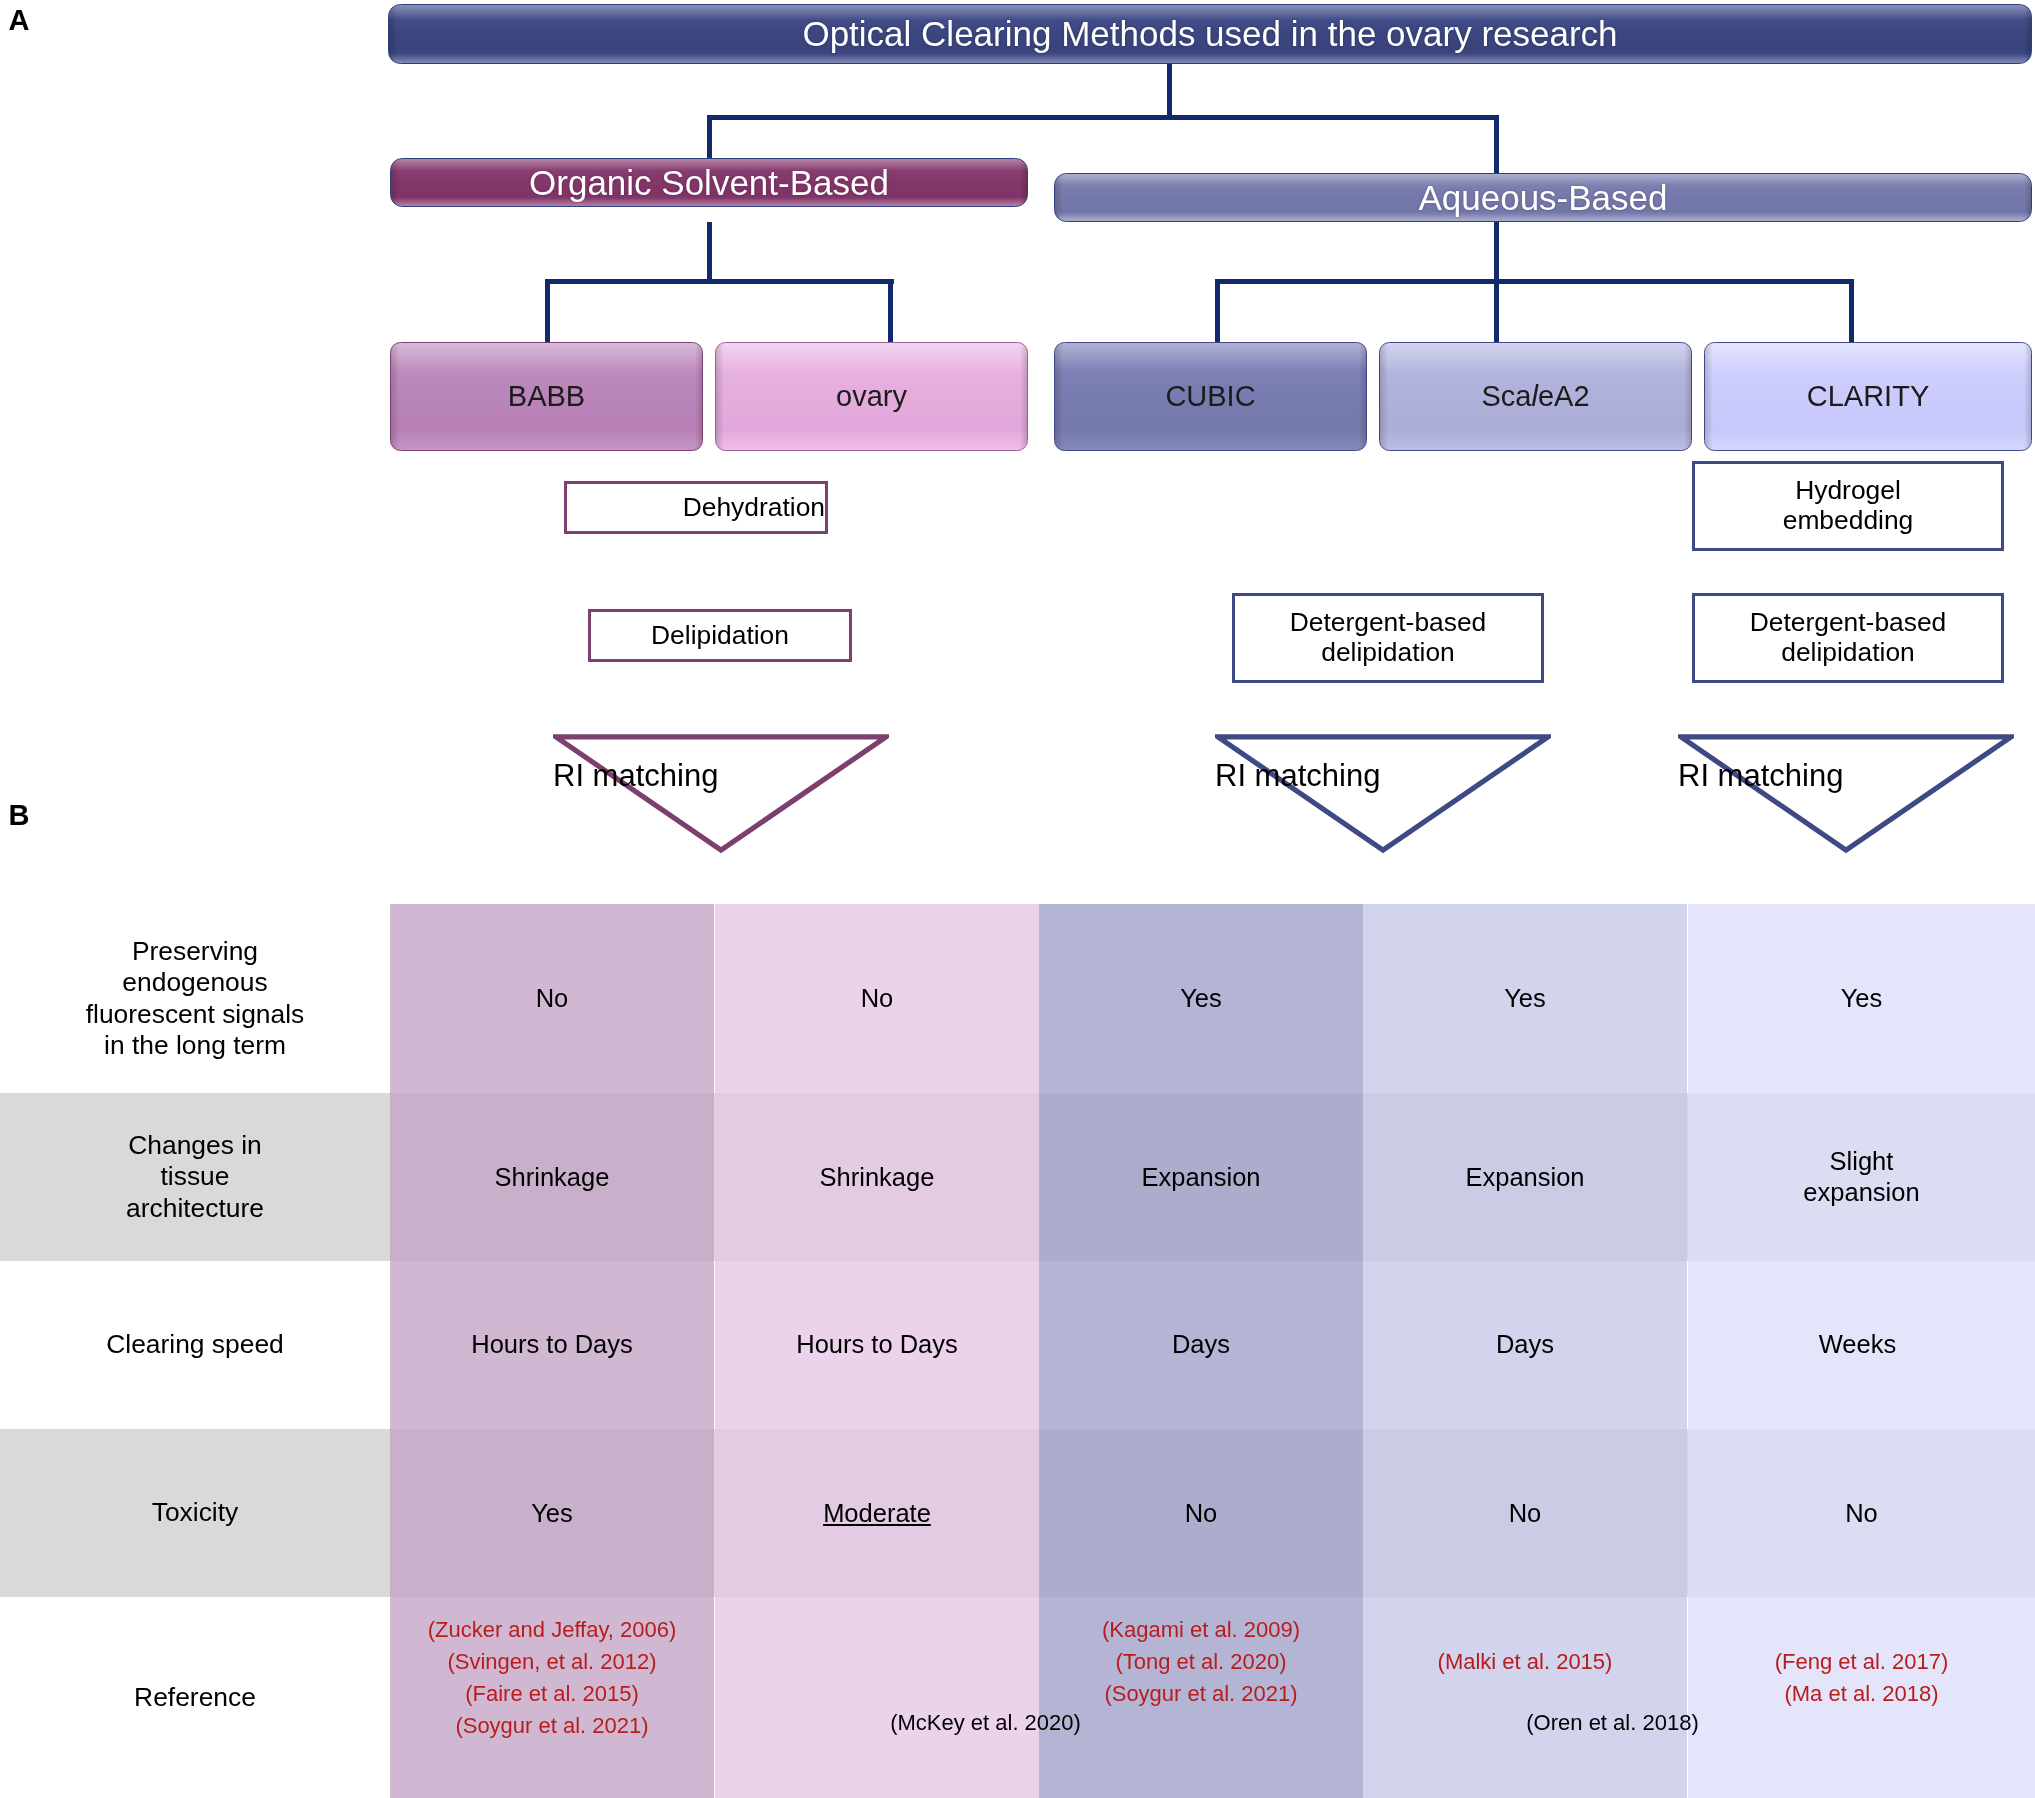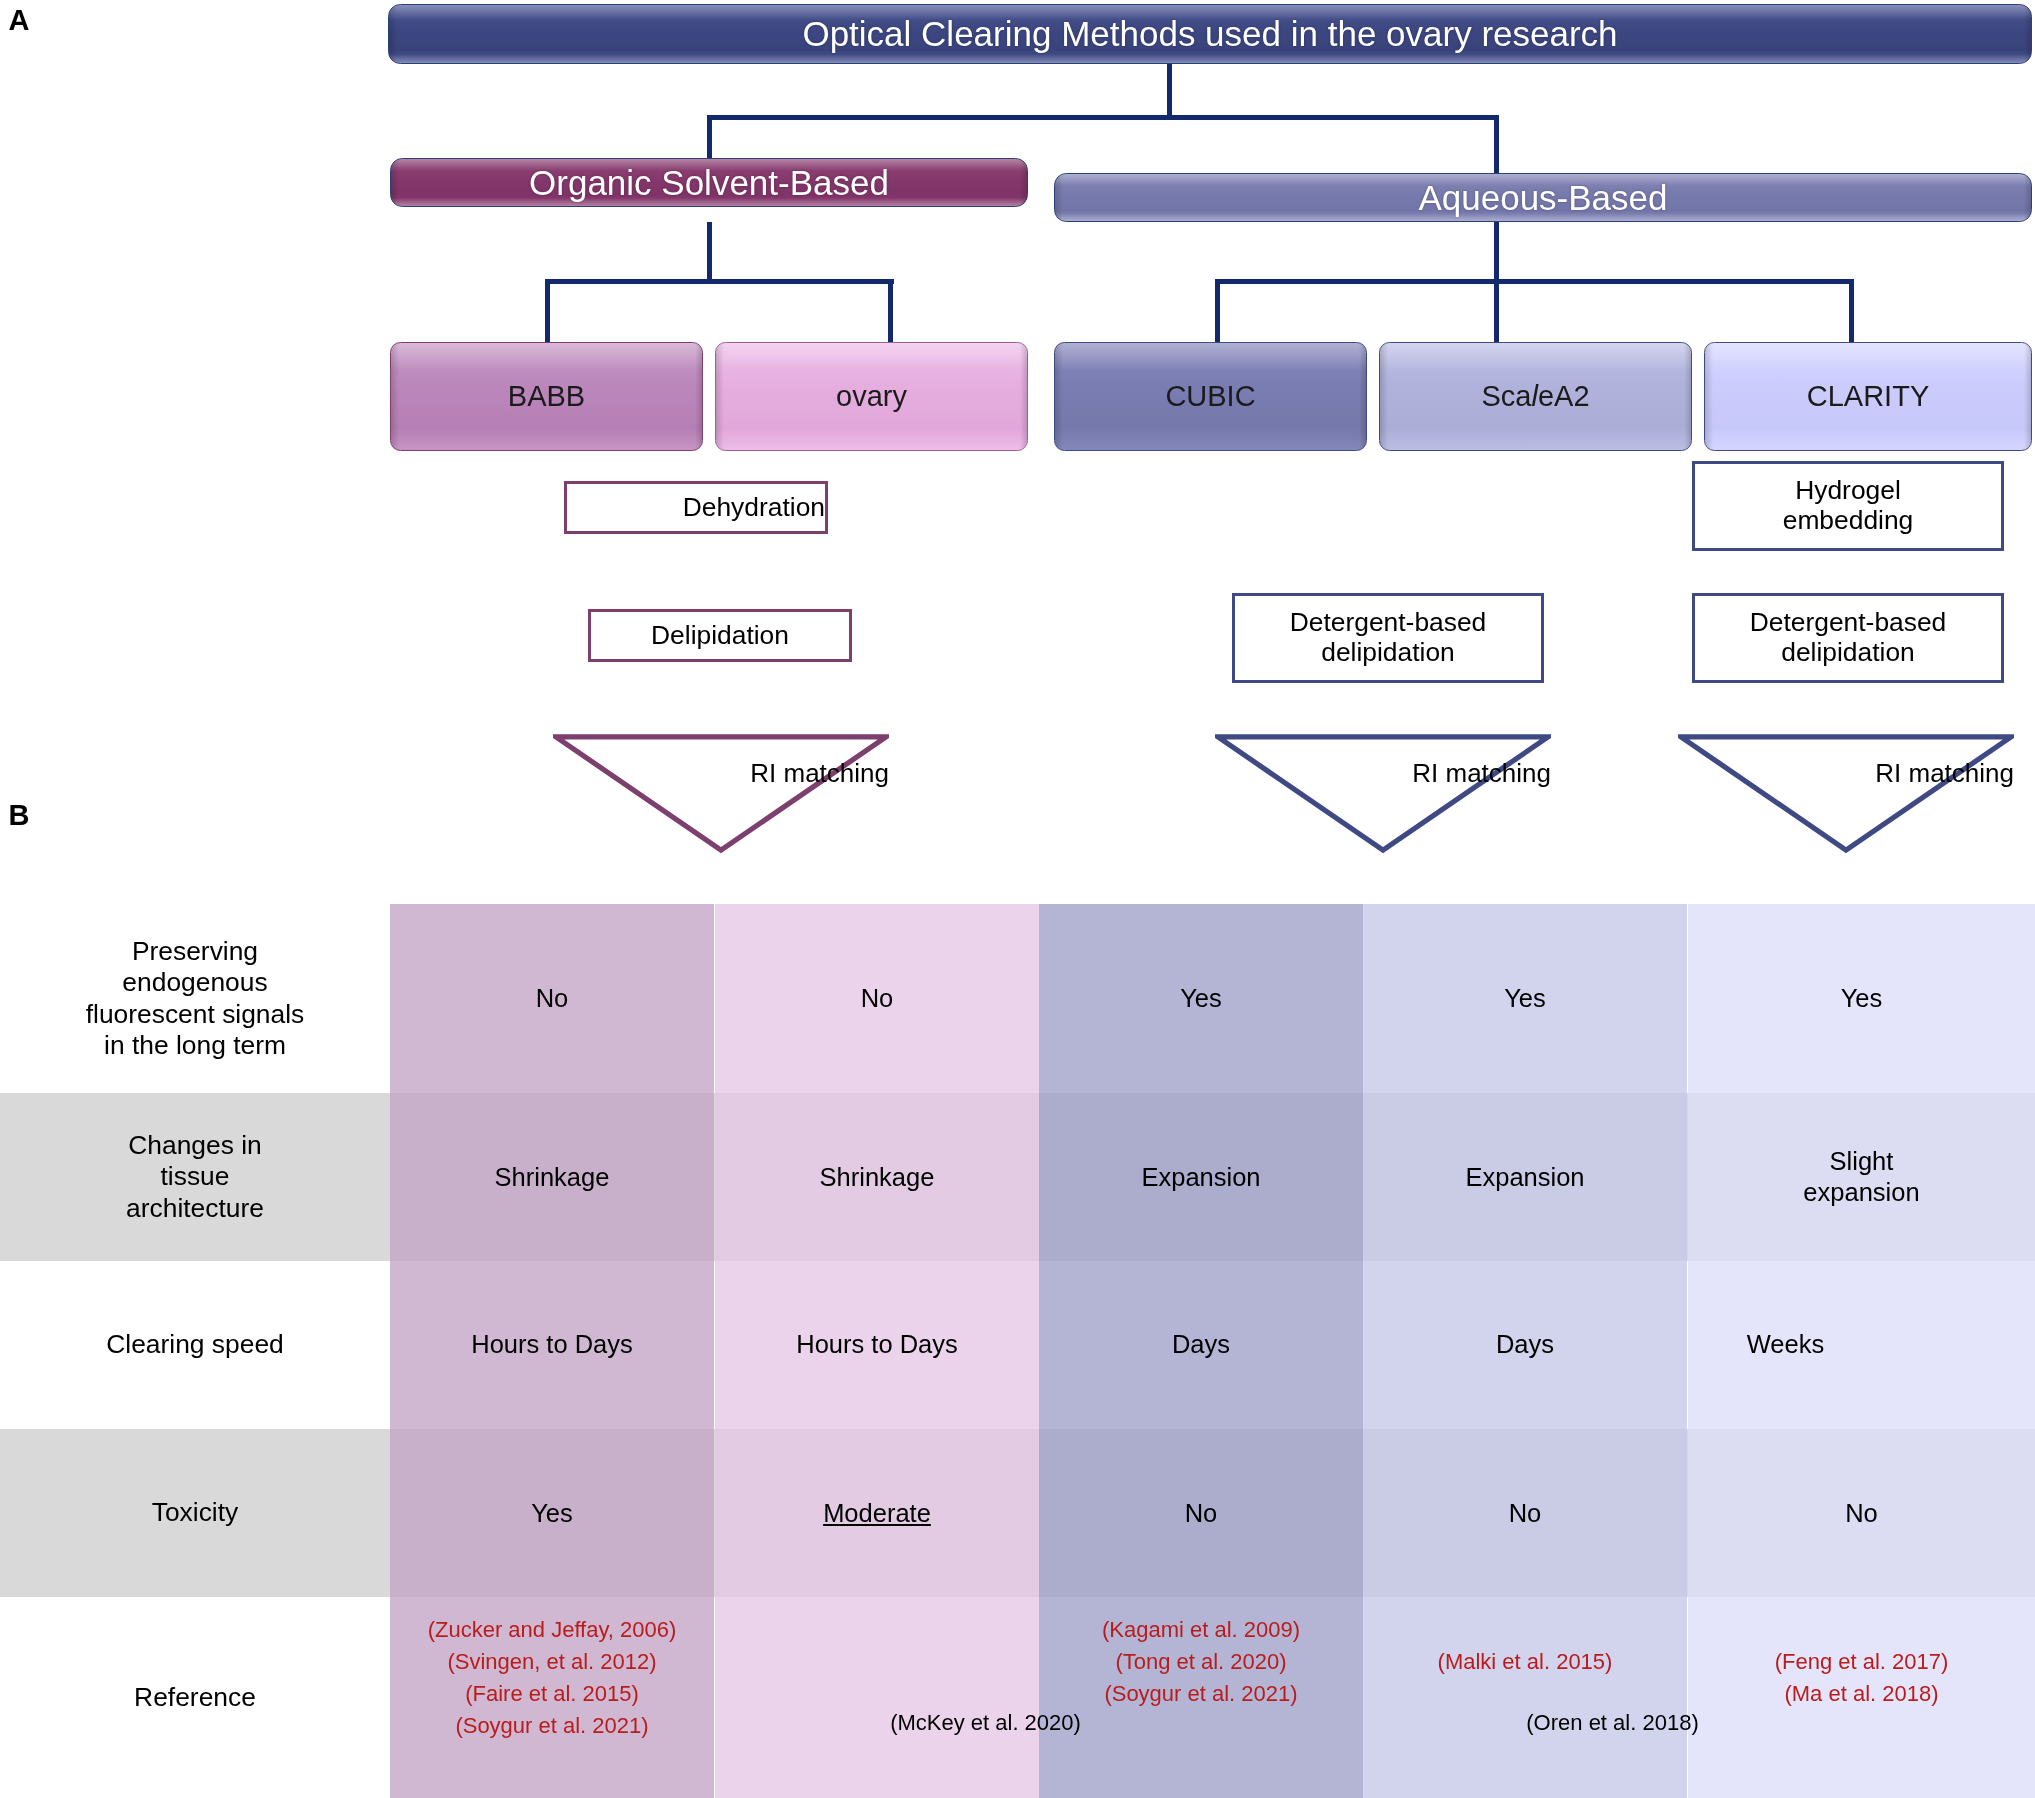--- a/index.html
+++ b/index.html
@@ -51,22 +51,22 @@
   .procbox{
     position:absolute;display:flex;align-items:center;justify-content:center;
     text-align:center;box-sizing:border-box;background:#fff;
     font-size:26.4px;color:#000;line-height:1.12;
   }
 
   
   .riwrap{position:absolute;}
   .riwrap svg{display:block;}
   .rilabel{
-    position:absolute;left:0;right:0;text-align:right;
-    font-size:26px;color:#000;
+    position:absolute;left:0;right:0;text-align:left;
+    font-size:31px;color:#000;
   }
 
   
   #table-b{position:absolute;}
   .band{position:absolute;background:#d9d9d9;}
   .col{position:absolute;top:0;}
   .rowlabel{
     position:absolute;display:flex;align-items:center;justify-content:center;
     text-align:center;font-size:26.4px;color:#000;line-height:1.18;
   }
@@ -242,21 +242,21 @@
   <div class="cell" style="left:1688px;top:189px;width:347px;height:168px;white-space:pre-line;"><span>Slight
 expansion</span></div>
 
   <div class="rowlabel" style="left:0px;top:356px;width:390px;height:169px;white-space:pre-line;">
     <span>Clearing speed</span>
   </div>
   <div class="cell" style="left:390px;top:356px;width:324px;height:169px;white-space:pre-line;"><span>Hours to Days</span></div>
   <div class="cell" style="left:715px;top:356px;width:324px;height:169px;white-space:pre-line;"><span>Hours to Days</span></div>
   <div class="cell" style="left:1039px;top:356px;width:324px;height:169px;white-space:pre-line;"><span>Days</span></div>
   <div class="cell" style="left:1363px;top:356px;width:324px;height:169px;white-space:pre-line;"><span>Days</span></div>
-  <div class="cell" style="left:1612px;top:356px;width:347px;height:169px;white-space:pre-line;"><span>Weeks</span></div>
+  <div class="cell" style="left:1684px;top:356px;width:347px;height:169px;white-space:pre-line;"><span>Weeks</span></div>
 
   <div class="rowlabel" style="left:0px;top:525px;width:390px;height:168px;white-space:pre-line;">
     <span>Toxicity</span>
   </div>
   <div class="cell" style="left:390px;top:525px;width:324px;height:168px;white-space:pre-line;"><span>Yes</span></div>
   <div class="cell" style="left:715px;top:525px;width:324px;height:168px;white-space:pre-line;text-decoration:underline;"><span>Moderate</span></div>
   <div class="cell" style="left:1039px;top:525px;width:324px;height:168px;white-space:pre-line;"><span>No</span></div>
   <div class="cell" style="left:1363px;top:525px;width:324px;height:168px;white-space:pre-line;"><span>No</span></div>
   <div class="cell" style="left:1688px;top:525px;width:347px;height:168px;white-space:pre-line;"><span>No</span></div>
 

